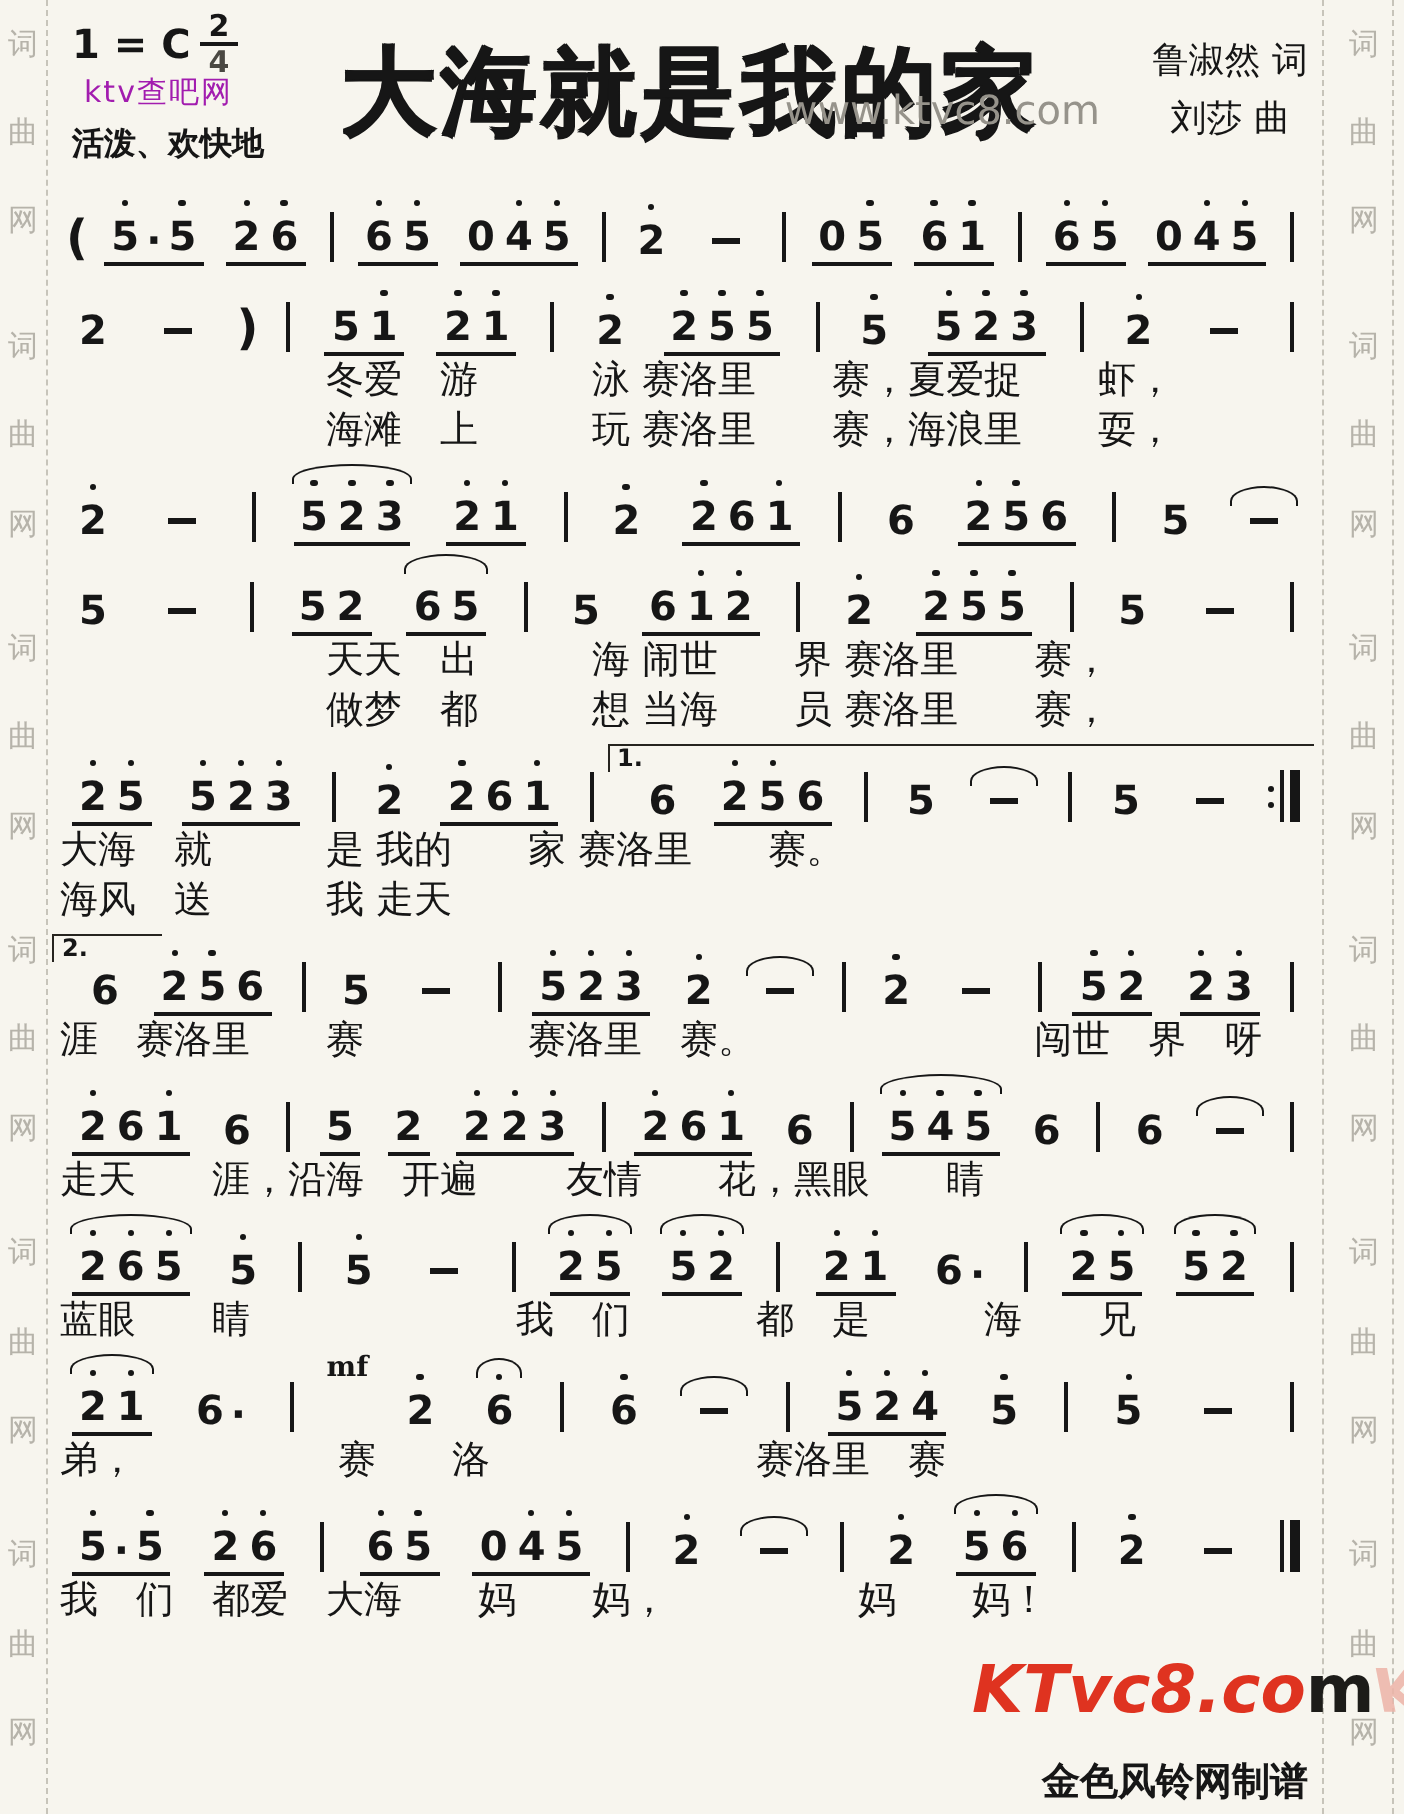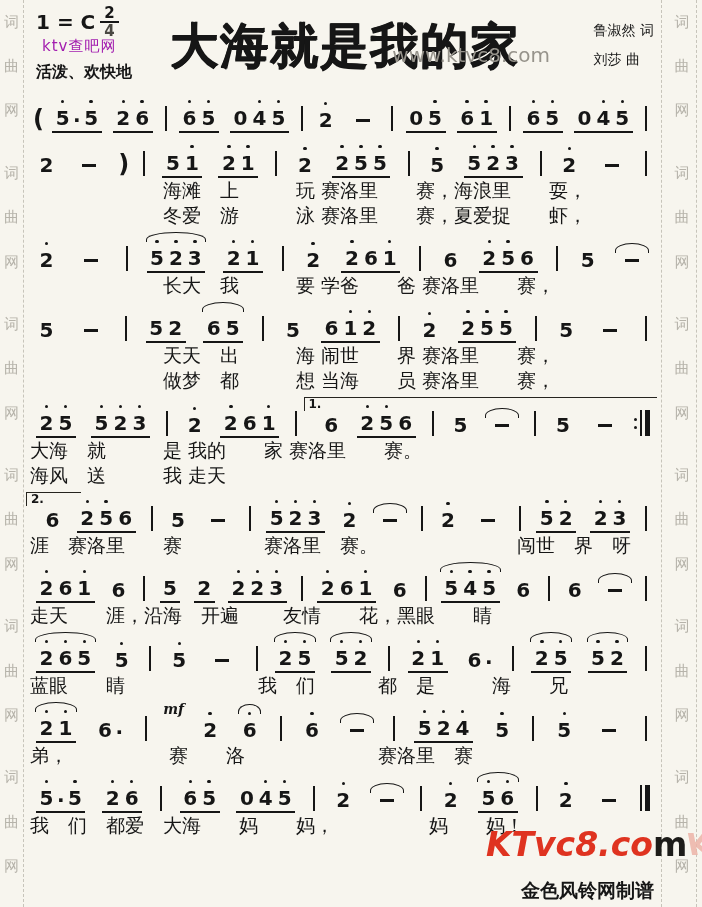--- a/index.html
+++ b/index.html
@@ -19,37 +19,37 @@
   .keysig{position:absolute;left:6px;top:4px;font-weight:700;font-size:20px;display:flex;align-items:flex-start;}
   .frac{display:inline-flex;flex-direction:column;align-items:center;font-size:15px;line-height:14px;
         font-weight:700;margin-left:5px;margin-top:-4px;}
   .frac .num{border-bottom:2px solid #161616;padding:0 4px 1px;}
   .frac .den{padding-top:1px;color:#4a4842;}
   .tempo{position:absolute;left:6px;top:56px;font-weight:700;font-size:16px;}
   .wm-ktv{position:absolute;left:12px;top:31px;color:#a21caf;font-size:15px;letter-spacing:1px;z-index:4;}
   .title{position:absolute;left:140px;top:8px;font-size:48px;font-weight:900;letter-spacing:2px;
          text-shadow:1px 0 0 #161616,0 1px 0 #161616;white-space:nowrap;}
   .wm-url{position:absolute;right:104px;top:37px;color:#96938b;font-size:20px;z-index:4;}
-  .credits{position:absolute;right:0;top:10px;text-align:left;font-size:14px;line-height:29px;font-weight:500;}
+  .credits{position:absolute;right:0;top:10px;text-align:center;font-size:18px;line-height:29px;font-weight:500;}
   
   .sys{margin-top:3px;}
   .nrow{display:flex;align-items:flex-end;justify-content:space-between;height:42px;position:relative;
         font-weight:700;font-size:20px;padding:0 2px;}
   .grp{display:inline-flex;align-items:flex-end;position:relative;margin:0 4px;padding:0 1px 2px;}
   .grp.u1,.grp.u2{border-bottom:2px solid #161616;}
   .nt{position:relative;padding:0 2.5px;line-height:21px;}
   .nt i.hd{position:absolute;left:50%;top:-8px;width:3.4px;height:3.4px;margin-left:-1.7px;
            border-radius:50%;background:#161616;}
   .ad{font-weight:900;line-height:18px;margin:0 1px;}
   .slur{position:absolute;left:-1px;right:-1px;top:-16px;height:9px;border:1.8px solid #161616;
         border-bottom:none;border-radius:100% 100% 0 0 / 150% 150% 0 0;}
   .bar{width:2px;height:25px;background:#161616;margin:0 5px 2px;}
   .dashn{width:14px;height:2.6px;background:#161616;margin:0 8px 9px;}
   .paren{font-size:24px;line-height:25px;margin:0 1px 1px;font-weight:700;}
-  .mf{font-family:"DejaVu Serif",serif;font-style:italic;font-weight:700;font-size:14px;
+  .mf{font-family:"DejaVu Serif",serif;font-weight:700;font-size:14px;
       align-self:flex-start;margin:0 1px;}
   .volta{position:relative;width:0;height:0;margin:0;}
   .volta .vbr{position:absolute;bottom:27px;left:-6px;border-top:1.6px solid #26241f;
               border-left:1.6px solid #26241f;height:13px;font-size:12px;font-weight:700;
               padding-left:4px;line-height:13px;background:transparent;}
   .volta.v1 .vbr{width:348px;}
   .volta.v2 .vbr{width:50px;}
   .repeat,.final{display:flex;align-items:center;height:26px;margin:0 2px 2px;}
   .repeat .rdots{display:flex;flex-direction:column;justify-content:center;gap:5px;margin-right:3px;}
   .repeat .rdots i{width:3px;height:3px;border-radius:50%;background:#161616;}
@@ -221,22 +221,22 @@
             </span>
             <span class="bar"></span>
             <span class="grp">
               <span class="nt">2<i class="hd"></i></span>
             </span>
             <span class="grp">
               <span class="dashn"></span>
             </span>
             <span class="bar"></span>
           </div>
+          <div class="lrow">　　　　　　　冬爱　游　　　泳 赛洛里　　赛，夏爱捉　　虾，</div>
           <div class="lrow">　　　　　　　海滩　上　　　玩 赛洛里　　赛，海浪里　　耍，</div>
-          <div class="lrow">　　　　　　　冬爱　游　　　泳 赛洛里　　赛，夏爱捉　　虾，</div>
         </div>
         <div class="sys">
           <div class="nrow">
             <span class="grp">
               <span class="nt">2<i class="hd"></i></span>
             </span>
             <span class="grp">
               <span class="dashn"></span>
             </span>
             <span class="bar"></span>
@@ -270,21 +270,20 @@
             </span>
             <span class="bar"></span>
             <span class="grp">
               <span class="nt">5</span>
             </span>
             <span class="grp">
               <span class="dashn"></span>
               <span class="slur"></span>
             </span>
           </div>
-          <div class="lrow">　　　　　　　长大　我　　　要 学爸　　爸 赛洛里　　赛，</div>
         </div>
         <div class="sys">
           <div class="nrow">
             <span class="grp">
               <span class="nt">5</span>
             </span>
             <span class="grp">
               <span class="dashn"></span>
             </span>
             <span class="bar"></span>

